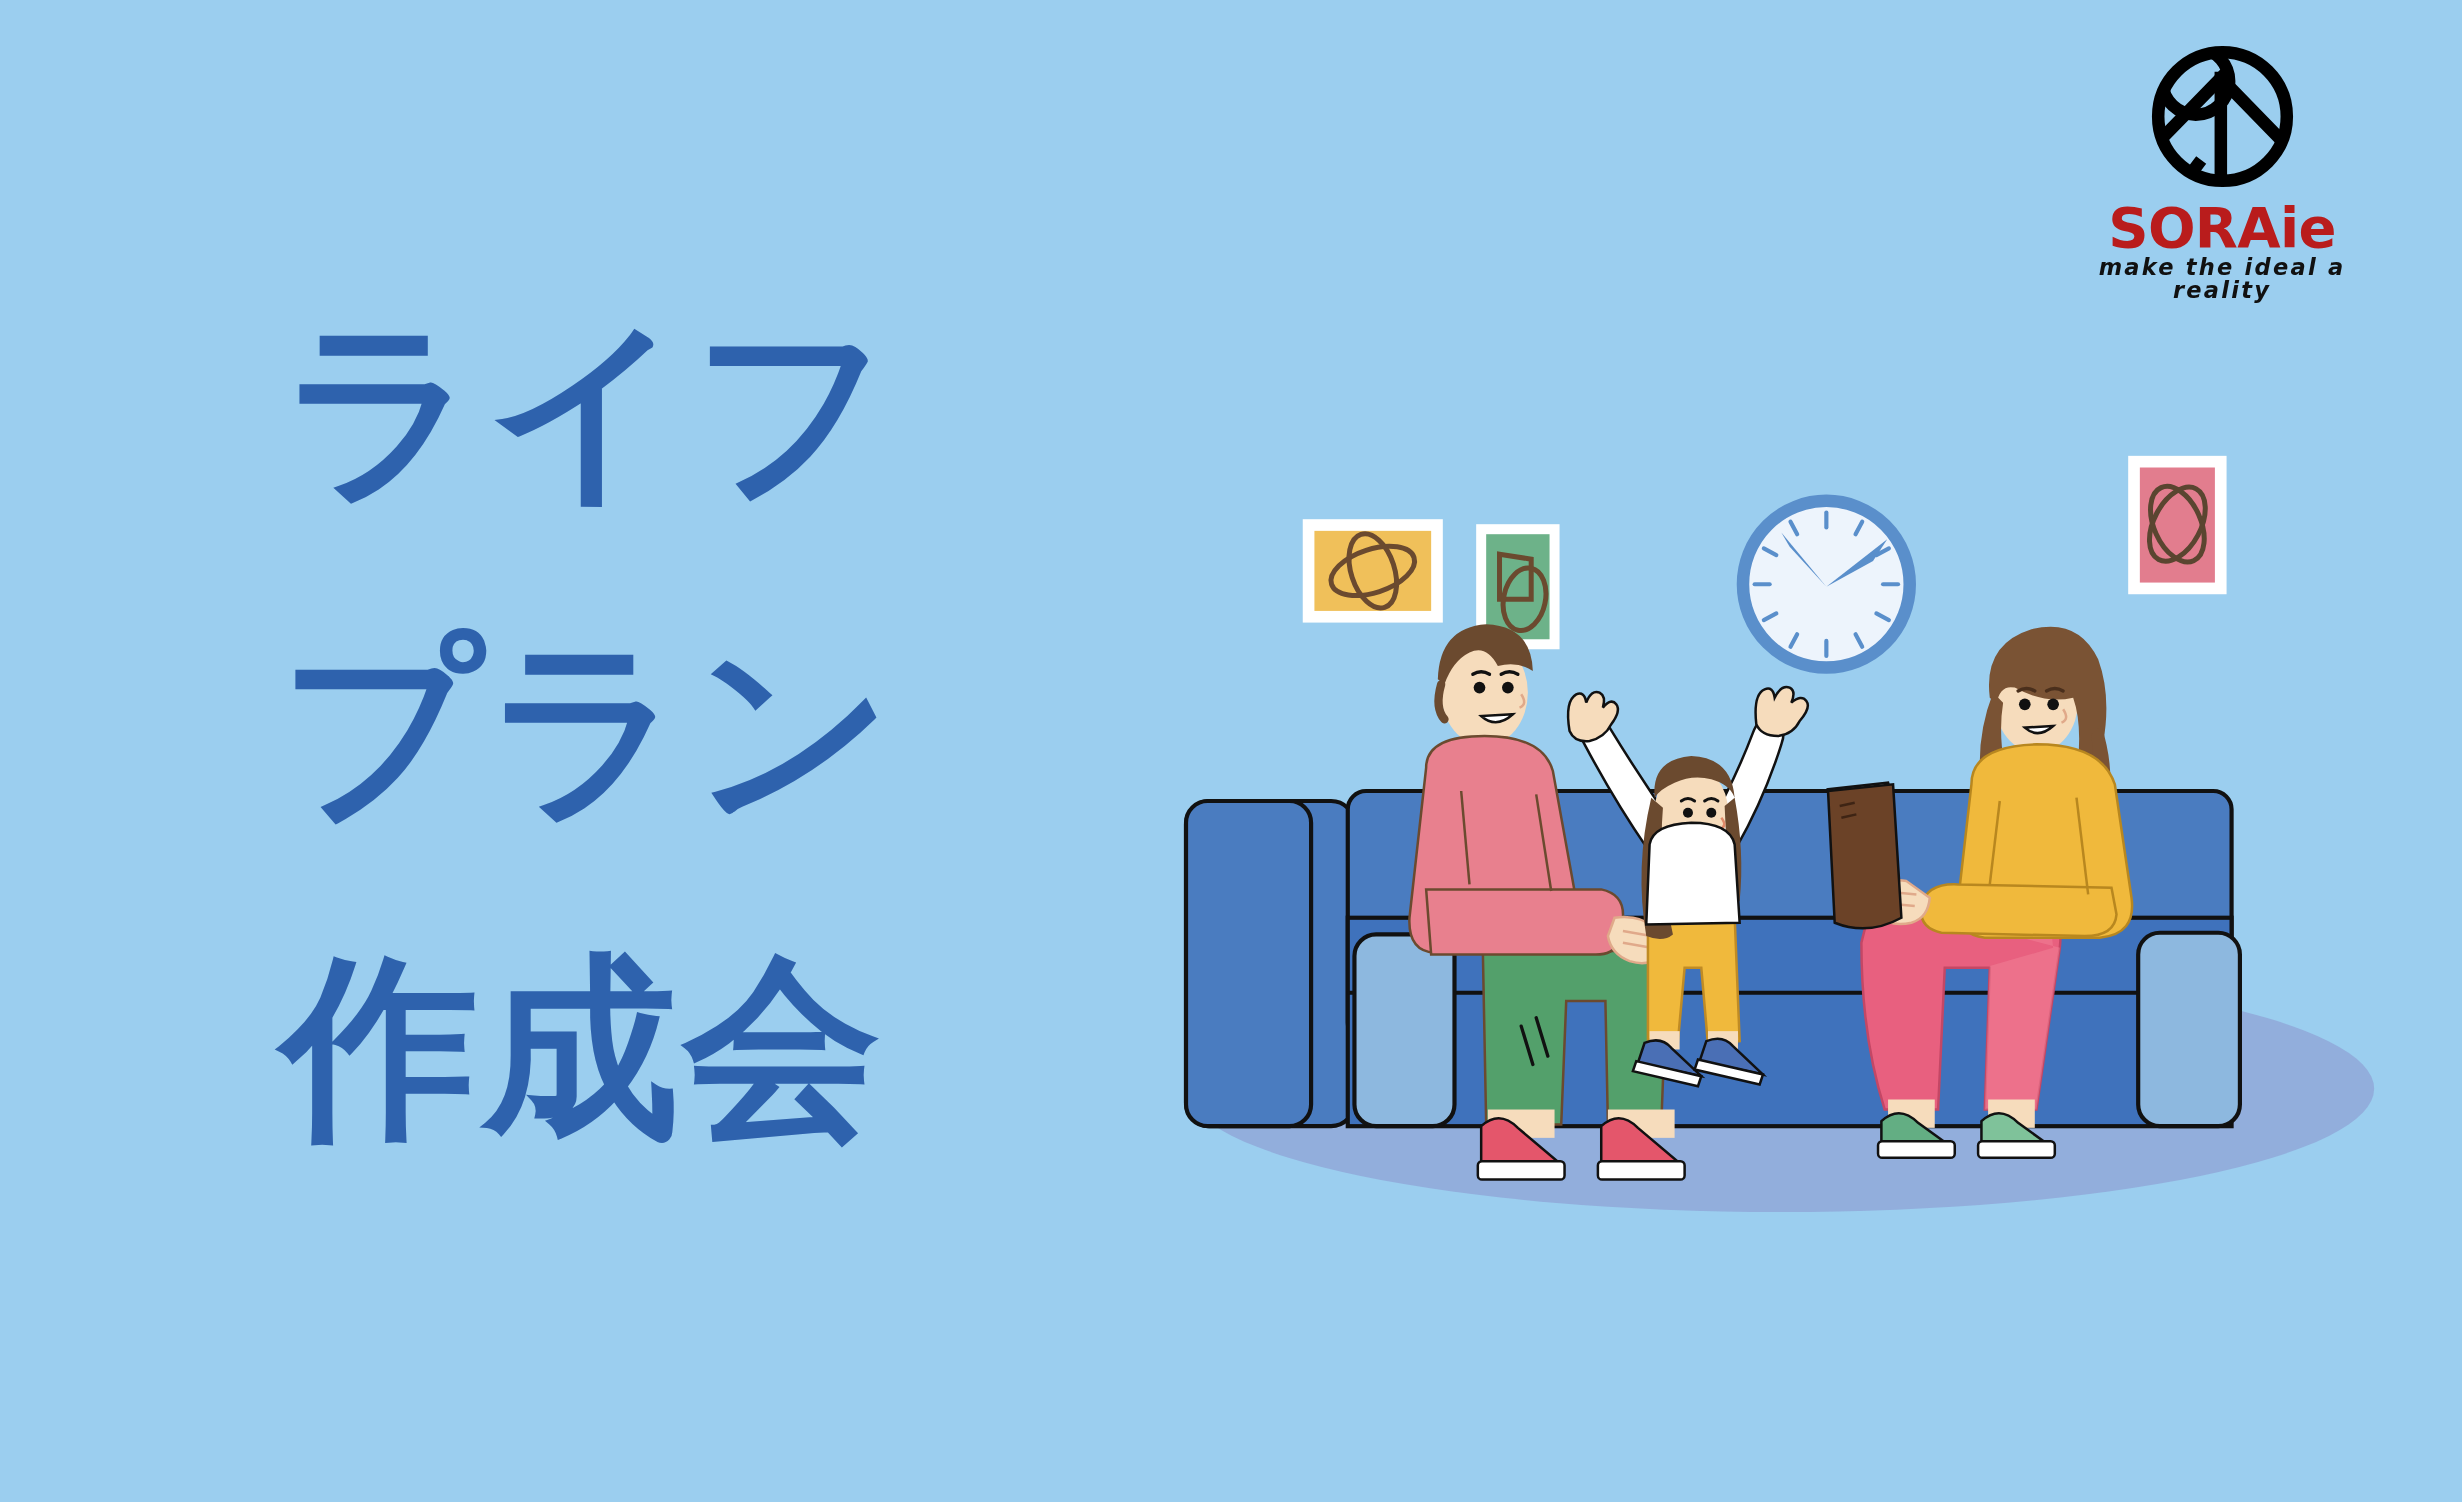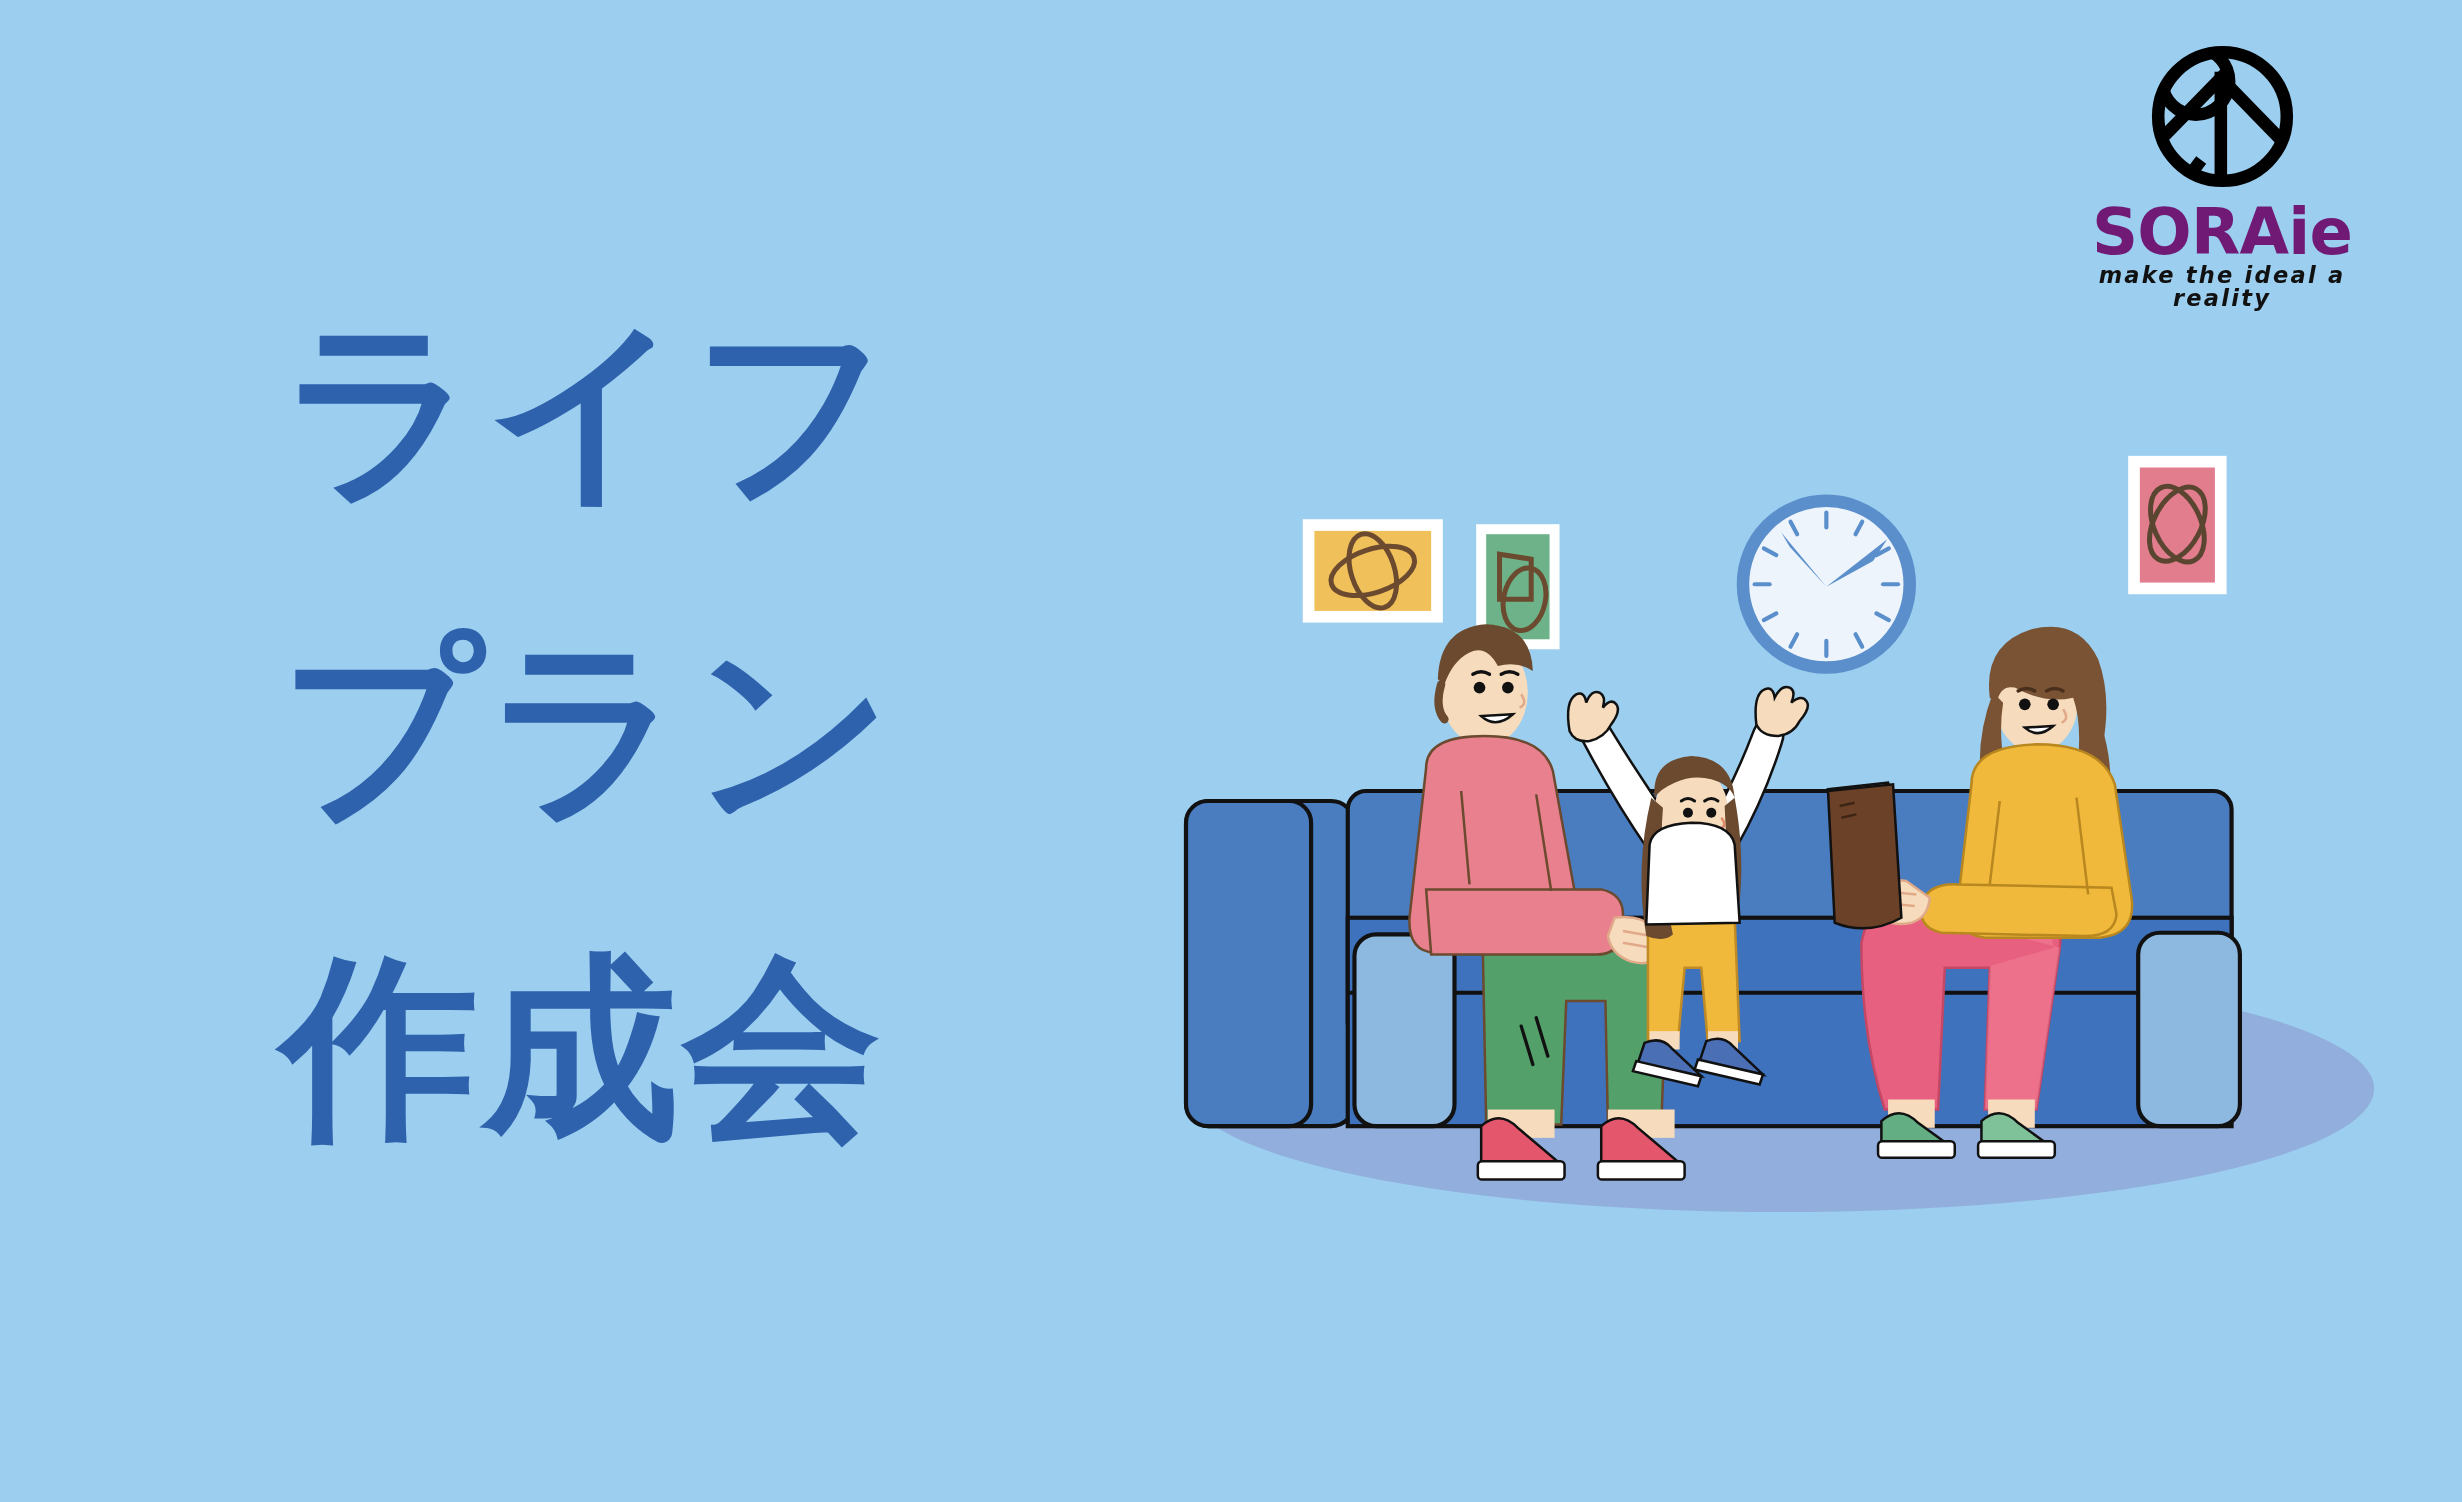--- a/index.html
+++ b/index.html
@@ -37,24 +37,24 @@
     position: absolute;
     right: 65px;
     top: 38px;
     width: 350px;
     text-align: center;
   }
   #logo-mark { display: block; margin: 0 auto; }
   #logo-wordmark {
     display: block;
     margin-top: 5px;
-    color: #701a75;
+    color: #b91c1c;
     font-family: "DejaVu Sans", sans-serif;
     font-weight: 700;
-    font-size: 64px;
+    font-size: 56px;
     line-height: 1;
     letter-spacing: -0.012em;
   }
   #logo-tagline {
     display: block;
     color: #111;
     font-family: "DejaVu Sans", sans-serif;
     font-style: italic;
     font-weight: 700;
     font-size: 22.5px;

